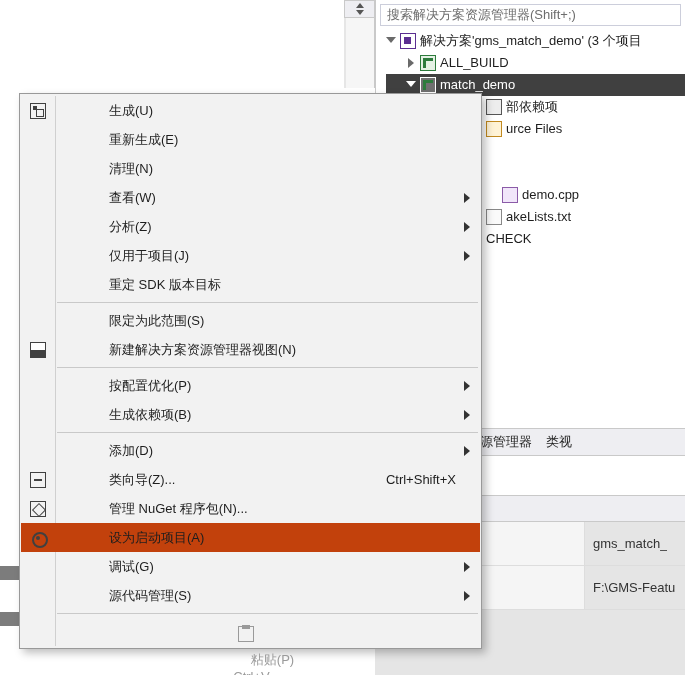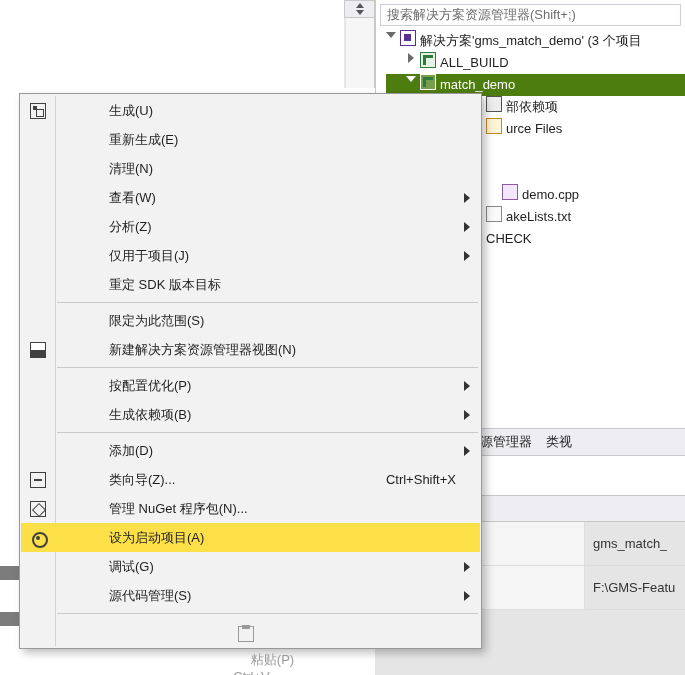--- a/index.html
+++ b/index.html
@@ -36,20 +36,21 @@
     overflow: hidden;
     white-space: nowrap;
   }
   .sln-tree {
     padding: 2px 0 0 10px;
     line-height: 22px;
     white-space: nowrap;
   }
   .tree-row {
     display: flex;
+    align-items: center;
     height: 22px;
     padding-right: 4px;
   }
   .tree-indent-0 { padding-left: 0px; }
   .tree-indent-1 { padding-left: 20px; }
   .tree-indent-2 { padding-left: 54px; }
   .tw { 
     width: 12px; height: 12px; display:inline-block; position:relative; margin-right:2px; flex:0 0 12px;
   }
   .tw.closed::before {
@@ -67,21 +68,21 @@
   .tree-icon { width:16px; height:16px; flex:0 0 16px; display:inline-block; margin-right:4px; position:relative; }
   .ic-sln { background:#fff; border:1px solid #5b2e91; }
   .ic-sln::after { content:""; position:absolute; left:3px; top:3px; width:7px; height:7px; background:#5b2e91; }
   .ic-proj { border:1px solid #2d7b3c; background:#e4f1e4; }
   .ic-proj::after{ content:""; position:absolute; left:2px; top:2px; right:2px; bottom:2px; border-left:3px solid #2d7b3c; border-top:3px solid #2d7b3c;}
   .ic-ref { border:1px solid #555; background:#ededed;}
   .ic-folder { border:1px solid #c28a1f; background:#fff3d6;}
   .ic-cpp { border:1px solid #8b5ba8; background:#f1e6fa;}
   .ic-txt { border:1px solid #888; background:#fafafa;}
   .row-selected {
-    background:#4d7c0f; color:#fff;
+    background:#404040; color:#fff;
   }
   .row-selected .tree-icon{ border-color:#fff; background:rgba(255,255,255,.25);}
   
   
   .bottom-tabs {
     position:absolute; left:375px; right:0; top:428px; height:28px;
     border-top:1px solid #c9c9c9; border-bottom:1px solid #c9c9c9;
     background:#eeeef2; color:#1e1e1e;
     display:flex; align-items:center; padding-left:8px;
     white-space:nowrap; overflow:hidden;
@@ -134,21 +135,21 @@
     box-shadow: 4px 4px 8px rgba(0,0,0,.25);
     padding: 2px 1px;
     z-index: 50;
   }
   .ctx-row {
     display:flex; align-items:center;
     height: 29px;
     padding: 0 10px 0 0;
     position:relative;
   }
-  .ctx-row.highlight { background:#fde047; }
+  .ctx-row.highlight { background:#c2410c; }
   .ctx-row.disabled { color:#9a9a9a;flex-direction:column; }
   .ctx .gutter {
     width: 34px; height:100%; flex:0 0 34px;
     display:flex; align-items:center; justify-content:center;
     position:relative;
   }
   .ctx .label { flex:1 1 auto; padding-left:10px;margin-left:44px; }
   .ctx .shortcut { flex:0 0 auto; color:inherit; padding-left:12px; }
   .ctx .sub-arrow {
     width:0;height:0;border-top:5px solid transparent;border-bottom:5px solid transparent;border-left:6px solid #333;

